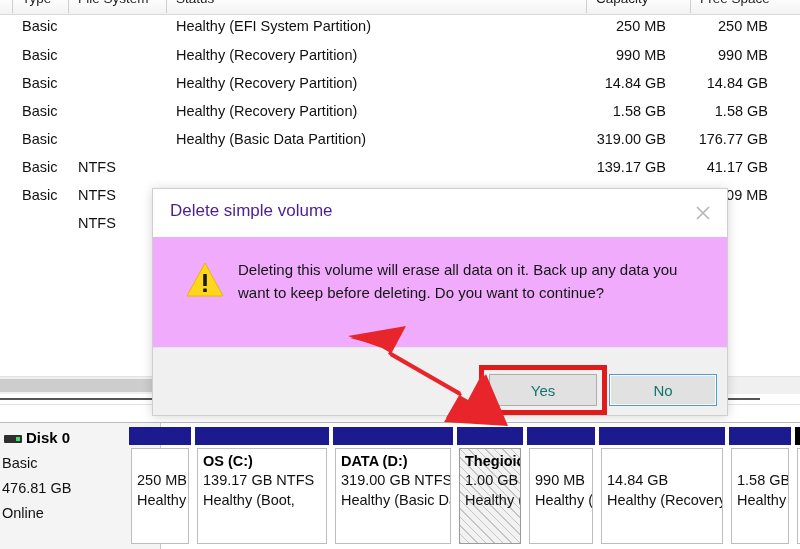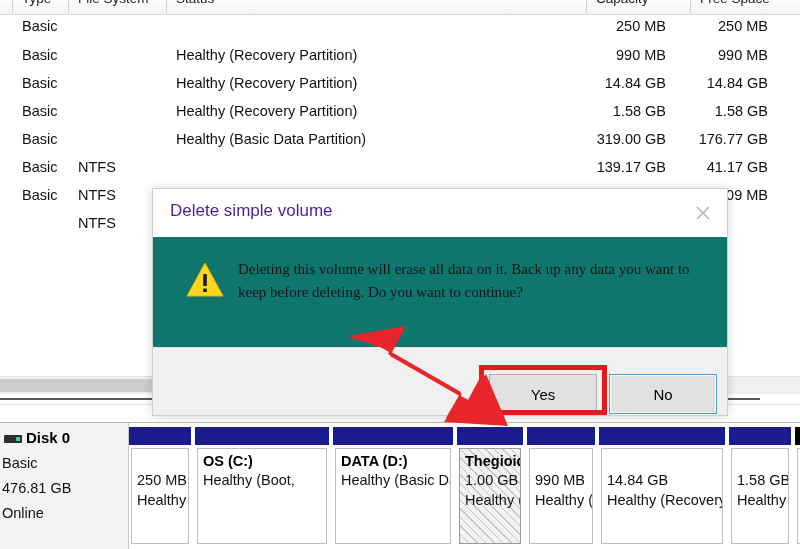--- a/index.html
+++ b/index.html
@@ -29,21 +29,21 @@
   .hscroll{position:absolute;left:0;top:376px;width:800px;height:17px;background:#f0f0f0;border-top:1px solid #e2e2e2;}
   .hscroll .thumb{position:absolute;left:0;top:2px;width:160px;height:13px;background:#cdcdcd;}
   .hscroll .arrow{position:absolute;right:4px;top:4px;font-size:9px;color:#6a6a6a;}
 
   
   .splitter{position:absolute;left:0;top:400px;width:800px;height:22px;background:#ffffff;}
   .splitter .grip{position:absolute;left:0;top:4px;width:800px;height:1px;background:#e3e3e3;}
 
   
   .diskmap{position:absolute;left:0;top:422px;width:800px;height:127px;background:#fff;border-top:1px solid #b9b9b9;}
-  .disk-info{position:absolute;left:0;top:0;width:128px;height:127px;background:#f4f4f4;border-right:1px solid #c8c8c8;}
+  .disk-info{position:absolute;left:0;top:0;width:128px;height:127px;background:#f4f4f4;border-right:1px solid #c8c8c8;padding-left:32px;}
   .disk-info .dtitle{position:absolute;left:26px;top:6px;font-size:15px;font-weight:bold;color:#000;white-space:nowrap;}
   .disk-info .dicon{position:absolute;left:4px;top:12px;width:18px;height:8px;background:#2e2e2e;border-radius:1px;}
   .disk-info .dicon:after{content:"";position:absolute;right:2px;top:2px;width:4px;height:4px;background:#3ddc6d;}
   .disk-info .dline{position:absolute;left:2px;font-size:14.5px;color:#111;white-space:nowrap;}
 
   .parts{position:absolute;left:129px;top:0;right:0;height:127px;}
   .part{position:absolute;top:4px;height:119px;box-sizing:border-box;}
   .part .bar{position:absolute;left:0;top:0;right:0;height:18px;background:#1b1b8f;}
   .part .bar.unalloc{background:#000000;}
   .part .body{position:absolute;left:2px;right:2px;top:21px;bottom:2px;box-sizing:border-box;
@@ -58,27 +58,27 @@
   .part .pstat{font-size:14.5px;color:#111;white-space:nowrap;line-height:20px;}
   .part .gap{height:17px;}
 
   
   .dlg{position:absolute;left:152px;top:188px;width:574px;height:226px;background:#fff;
     border:1px solid #cfcfcf;box-shadow:0 1px 10px rgba(0,0,0,.16);}
   .dlg-title{position:absolute;left:0;top:0;right:0;height:48px;background:#fff;}
   .dlg-title .t{position:absolute;left:17px;top:12px;font-size:17px;color:#4c1d95;white-space:nowrap;}
   .dlg-close{position:absolute;right:10px;top:12px;width:28px;height:24px;cursor:default;}
   .dlg-close svg{display:block;}
-  .dlg-body{position:absolute;left:0;top:48px;right:0;height:110px;background:#0f766e;font-family:Liberation Serif, serif;}
+  .dlg-body{position:absolute;left:0;top:48px;right:0;height:110px;background:#f0abfc;}
   .warn-icon{position:absolute;left:33px;top:25px;width:38px;height:36px;}
   .dlg-msg{position:absolute;left:85px;top:21px;right:30px;font-size:15px;line-height:23px;color:#151515;}
   .dlg-foot{position:absolute;left:0;top:158px;right:0;bottom:0;background:#f0f0f0;border-top:1px solid #e6e6e6;}
 
-  .btn{position:absolute;top:26px;height:40px;box-sizing:border-box;display:flex;align-items:center;
-    justify-content:center;font-size:15px;color:#000000;background:#e1e1e1;border:1px solid #adadad;cursor:default;}
+  .btn{position:absolute;top:26px;height:32px;box-sizing:border-box;display:flex;align-items:center;
+    justify-content:center;font-size:15px;color:#0f766e;background:#e1e1e1;border:1px solid #adadad;cursor:default;}
   .btn-yes{left:336px;width:108px;}
   .btn-no{left:456px;width:108px;border:1px solid #4a9ddb;background:#e1e1e1;box-shadow:inset 0 0 0 1px #ffffff;}
 
   .yes-ring{position:absolute;left:326px;top:17px;width:128px;height:50px;border:5px solid #e01b1b;box-sizing:border-box;}
 
   
   .arrow{position:absolute;left:318px;top:326px;width:210px;height:100px;pointer-events:none;}
 </style>
 </head>
 <body>
@@ -96,20 +96,21 @@
       <div class="sep" style="left:12px"></div>
       <div class="sep" style="left:68px"></div>
       <div class="sep" style="left:166px"></div>
       <div class="sep" style="left:586px"></div>
       <div class="sep" style="left:690px"></div>
     </div>
 
     <div class="vrow" style="top:14px">
       <span class="c-type">Basic</span>
       <span class="c-fs"></span>
+      <span class="c-status">Healthy (EFI System Partition)</span>
       <span class="c-cap">250 MB</span>
       <span class="c-free">250 MB</span>
     </div>
     <div class="vrow" style="top:43px">
       <span class="c-type">Basic</span>
       <span class="c-fs"></span>
       <span class="c-status">Healthy (Recovery Partition)</span>
       <span class="c-cap">990 MB</span>
       <span class="c-free">990 MB</span>
     </div>
@@ -177,28 +178,30 @@
           <div class="gap"></div>
           <div class="psize">250 MB</div>
           <div class="pstat">Healthy (EFI</div>
         </div>
       </div>
 
       <div class="part" style="left:66px;width:134px">
         <div class="bar"></div>
         <div class="body">
           <div class="pname">OS  (C:)</div>
+          <div class="psize">139.17 GB NTFS</div>
           <div class="pstat">Healthy (Boot,</div>
         </div>
       </div>
 
       <div class="part" style="left:204px;width:120px">
         <div class="bar"></div>
         <div class="body">
           <div class="pname">DATA  (D:)</div>
+          <div class="psize">319.00 GB NTFS</div>
           <div class="pstat">Healthy (Basic Data</div>
         </div>
       </div>
 
       <div class="part" style="left:328px;width:66px">
         <div class="bar"></div>
         <div class="body sel">
           <div class="pname">Thegioididong</div>
           <div class="psize">1.00 GB NTFS</div>
           <div class="pstat">Healthy (Basic</div>

